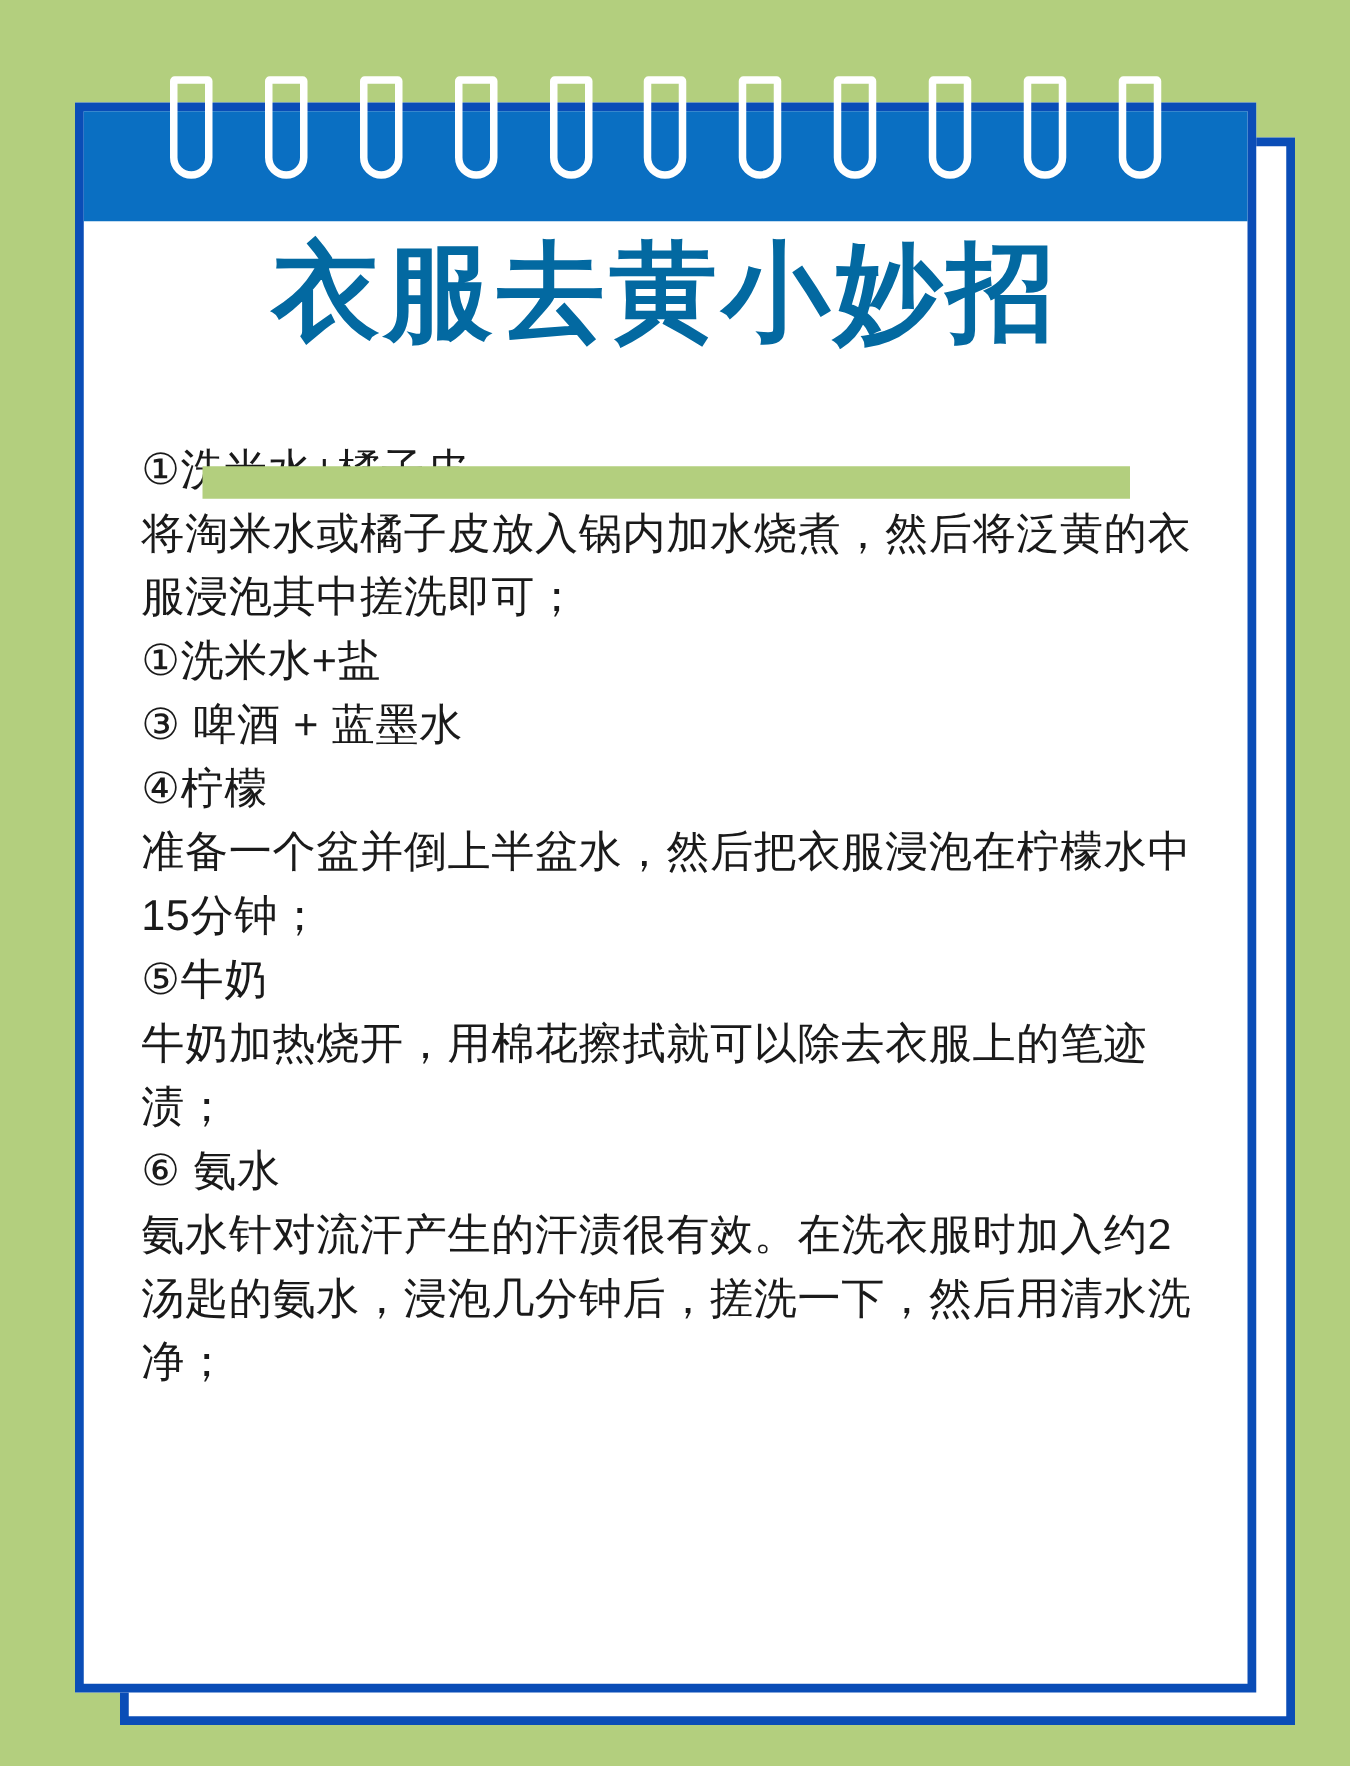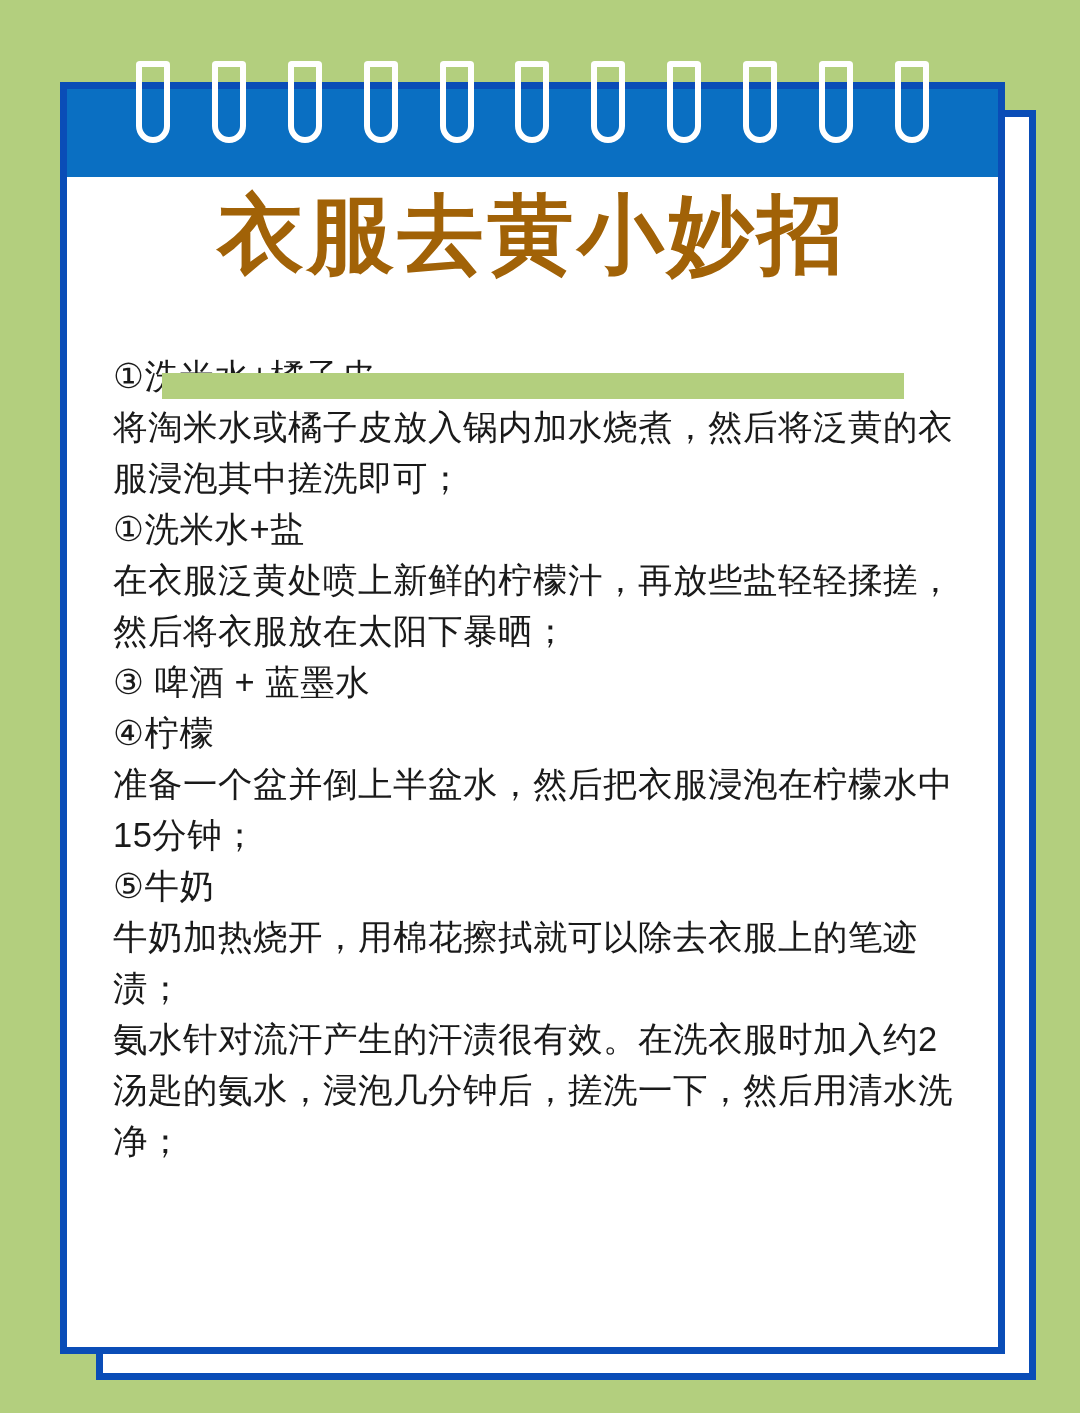--- a/index.html
+++ b/index.html
@@ -87,21 +87,21 @@
     top: 96px;
     width: 100%;
     text-align: center;
   }
   .title {
     display: inline-block;
     position: relative;
     font-size: 86px;
     font-weight: bold;
     letter-spacing: 4px;
-    color: #a16207;
+    color: #0369a1;
     line-height: 1.15;
     padding: 0 12px;
     z-index: 2;
   }
   .title-underline {
     position: absolute;
     left: 50%;
     transform: translateX(-50%);
     top: 188px;
     width: 742px;
@@ -156,24 +156,24 @@
 
     <div class="title-wrap">
       <div class="title-underline"></div>
       <div class="title">衣服去黄小妙招</div>
     </div>
 
     <div class="content">
       <p class="heading-line">①洗米水+橘子皮</p>
       <p>将淘米水或橘子皮放入锅内加水烧煮，然后将泛黄的衣服浸泡其中搓洗即可；</p>
       <p class="heading-line">①洗米水+盐</p>
-      <p>在衣服泛黄处喷上新鲜的柠檬汁，再放些盐轻轻揉搓，然后将衣服放在太阳下暴晒；</p>
       <p class="heading-line">③ 啤酒 + 蓝墨水</p>
       <p class="heading-line">④柠檬</p>
       <p>准备一个盆并倒上半盆水，然后把衣服浸泡在柠檬水中15分钟；</p>
       <p class="heading-line">⑤牛奶</p>
       <p>牛奶加热烧开，用棉花擦拭就可以除去衣服上的笔迹渍；</p>
+      <p class="heading-line">⑥ 氨水</p>
       <p>氨水针对流汗产生的汗渍很有效。在洗衣服时加入约2汤匙的氨水，浸泡几分钟后，搓洗一下，然后用清水洗净；</p>
 
     </div>
 
   </div>
 </div>
 
 </body></html>

